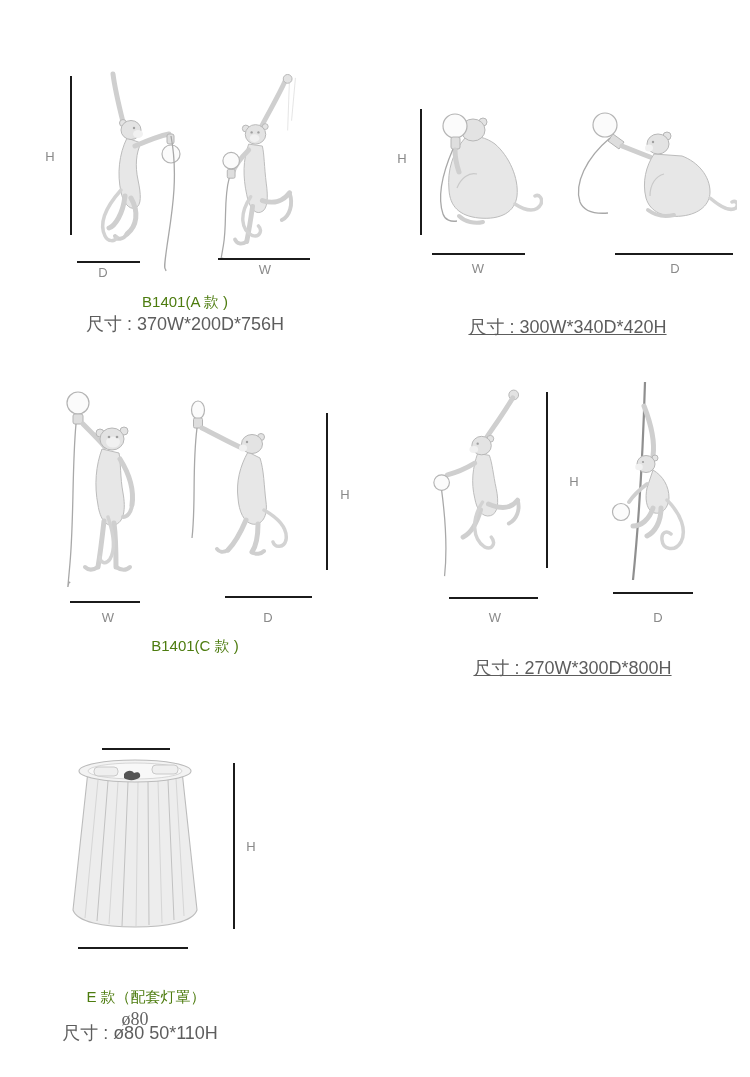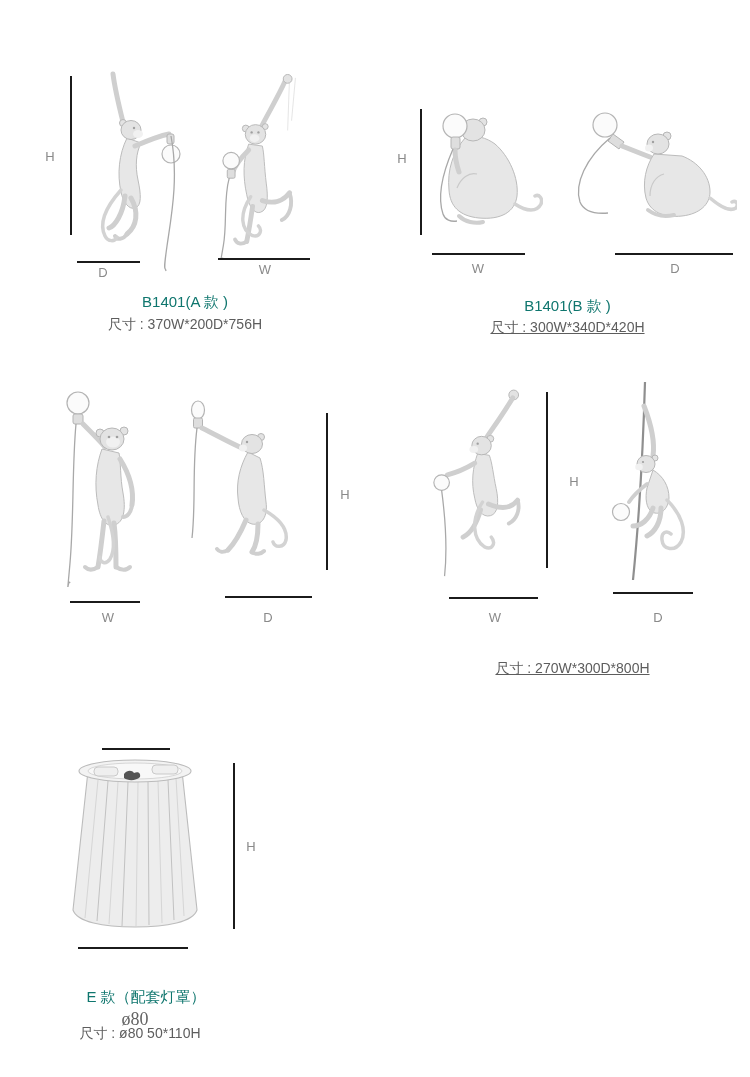--- a/index.html
+++ b/index.html
@@ -2,22 +2,22 @@
 <html><head>
 <meta charset="utf-8">
 <style>
   html,body{margin:0;padding:0;background:#ffffff;}
   .page{position:relative;width:750px;height:1077px;background:#ffffff;overflow:hidden;
         font-family:"Liberation Sans","DejaVu Sans",sans-serif;}
   .sec{position:absolute;}
   .hline{position:absolute;height:1.7px;background:#1b1b1b;}
   .vline{position:absolute;width:1.7px;background:#1b1b1b;}
   .lbl{position:absolute;color:#8a8a8a;font-size:13px;line-height:14px;width:18px;text-align:center;}
-  .ttl{position:absolute;left:0;width:100%;text-align:center;color:#0f766e;font-size:15px;line-height:16px;}
-  .sz{position:absolute;left:0;width:100%;text-align:center;color:#5d5d5d;font-size:14px;line-height:15px;}
+  .ttl{position:absolute;left:0;width:100%;text-align:center;color:#4d7c0f;font-size:15px;line-height:16px;}
+  .sz{position:absolute;left:0;width:100%;text-align:center;color:#5d5d5d;font-size:18px;line-height:15px;}
   .dia{position:absolute;color:#636363;font-size:18px;line-height:19px;text-align:center;margin-top:44px;}
   .sketch{position:absolute;}
   
   .limb{fill:none;stroke:#cfcfcf;stroke-width:5;stroke-linecap:round;}
   .limb4{fill:none;stroke:#cfcfcf;stroke-width:4;stroke-linecap:round;}
   .tail{fill:none;stroke:#d3d3d3;stroke-width:3.5;stroke-linecap:round;}
   .bod{fill:#e7e7e7;stroke:#bcbcbc;stroke-width:1;}
   .hd{fill:#e3e3e3;stroke:#b7b7b7;stroke-width:1;}
   .fc{fill:#f1f1f1;stroke:none;}
   .eye{fill:#9f9f9f;}
@@ -116,21 +116,20 @@
       <ellipse class="fc" cx="99" cy="38" rx="4" ry="3.5"></ellipse>
       <circle class="eye" cx="103" cy="32" r="1.2"></circle>
       <path class="det" d="M100,86 C100,74 106,66 114,64"></path>
       <path class="limb4" d="M98,100 C106,106 116,107 124,105"></path>
       <path class="cord" d="M60,28 C36,48 24,74 30,92 C34,102 46,104 58,103"></path>
       <path class="tail" d="M160,88 C172,98 180,102 186,98 C189,94 186,90 182,92"></path>
     </svg>
     <div class="hline" style="left:225px;top:173px;width:118px;"></div>
     <span class="lbl" style="left:276px;top:182px;">D</span>
 
-    <div class="ttl" style="top:218px;">B1401(B 款 )</div>
     <div class="sz" style="top:240px;text-decoration:underline;">尺寸 : 300W*340D*420H</div>
   </div>
 
   <div class="sec" style="left:30px;top:385px;width:330px;height:300px;">
     <svg class="sketch" style="left:20px;top:2px;" width="120" height="200" viewBox="0 0 120 200">
       <circle class="blb" cx="28" cy="16" r="11"></circle>
       <rect class="sock" x="23" y="27" width="10" height="10" rx="2"></rect>
       <path class="cord" d="M26,37 C22,80 24,130 20,176 S18,190 20,196"></path>
       <path class="limb" d="M33,37 C42,46 50,54 55,60"></path>
       <path class="bod" d="M52,62 C46,78 44,98 48,118 C50,132 56,140 64,138 C74,136 76,122 73,106 C70,90 71,76 69,66 Z"></path>
@@ -165,20 +164,21 @@
       <path class="tail" d="M84,112 C98,120 108,130 106,142 C104,150 95,150 93,144"></path>
     </svg>
     <div class="vline" style="left:296px;top:28px;height:157px;"></div>
     <span class="lbl" style="left:306px;top:103px;">H</span>
 
     <div class="hline" style="left:40px;top:216px;width:70px;"></div>
     <span class="lbl" style="left:69px;top:226px;">W</span>
     <div class="hline" style="left:195px;top:211px;width:87px;"></div>
     <span class="lbl" style="left:229px;top:226px;">D</span>
 
+    <div class="ttl" style="top:253px;">B1401(C 款 )</div>
   </div>
 
   <div class="sec" style="left:400px;top:380px;width:345px;height:305px;">
     <svg class="sketch" style="left:28px;top:8px;" width="112" height="197" viewBox="0 0 115 200">
       <circle class="hd" cx="88" cy="6" r="5"></circle>
       <path class="limb" d="M87,9 C78,24 68,38 60,50"></path>
       <path class="bod" d="M51,66 C46,80 44,96 48,112 C50,124 56,132 64,130 C72,128 73,116 70,102 C67,88 66,76 63,68 Z"></path>
       <circle class="hd" cx="64" cy="51" r="3.5"></circle>
       <ellipse class="hd" cx="55" cy="58" rx="10" ry="9.5"></ellipse>
       <ellipse class="fc" cx="47" cy="62" rx="4.5" ry="3.5"></ellipse>

